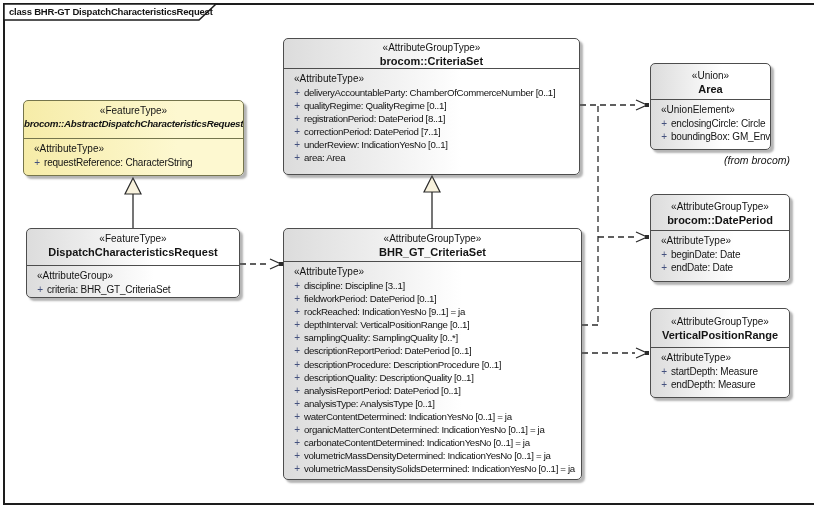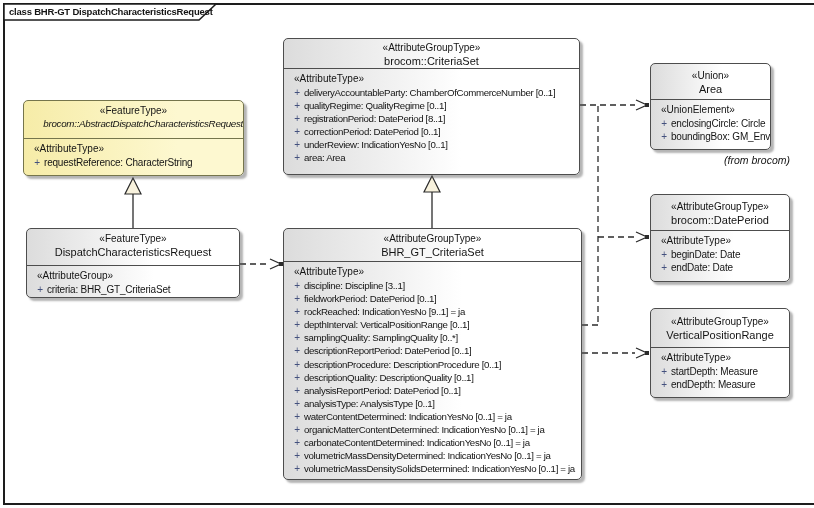--- a/index.html
+++ b/index.html
@@ -35,21 +35,21 @@
     box-shadow:3px 3px 2px rgba(90,90,90,0.45);
     overflow:hidden;
   }
   .uml-box.yellow{
     border-color:var(--c-yellow-border,#75754c);
     background:linear-gradient(to right,var(--c-yellow-fill-left,#f6eca8),var(--c-yellow-fill-right,#fdf8d0) 70%);
   }
   .hdr{box-sizing:border-box;text-align:center;padding-top:3px;border-bottom:1px solid var(--c-box-border);}
   .yellow .hdr{border-bottom-color:var(--c-yellow-border,#75754c);}
   .stereo{font-size:10px;line-height:13px;text-align:center;}
-  .cname{font-size:11px;font-weight:normal;line-height:14px;white-space:nowrap;}
+  .cname{font-size:11px;font-weight:bold;line-height:14px;white-space:nowrap;}
   .cname.italic{font-style:italic;}
   .cname.long{font-size:9.8px;letter-spacing:-0.3px;text-align:right;}
   .compartment{padding:3px 4px 0 6px;}
   .section-label{font-size:10px;line-height:13px;padding-left:4px;margin-bottom:1px;white-space:nowrap;}
   .attr-row{display:flex;align-items:baseline;font-size:10px;line-height:13.1px;white-space:nowrap;letter-spacing:-0.2px;}
   .attr-row .vis{flex:0 0 14px;text-align:center;color:var(--c-vis-marker,#44517e);font-size:10px;}
   .box-wide .attr-row{font-size:9.7px;letter-spacing:-0.35px;}
   .origin-note{
     position:absolute;z-index:2;font-size:10.5px;font-style:italic;text-align:right;white-space:nowrap;
   }
@@ -154,21 +154,21 @@
           <span class="attr-text">qualityRegime: QualityRegime [0..1]</span>
         </div>
 
         <div class="attr-row">
           <span class="vis">+</span>
           <span class="attr-text">registrationPeriod: DatePeriod [8..1]</span>
         </div>
 
         <div class="attr-row">
           <span class="vis">+</span>
-          <span class="attr-text">correctionPeriod: DatePeriod [0..1]</span>
+          <span class="attr-text">correctionPeriod: DatePeriod [7..1]</span>
         </div>
 
         <div class="attr-row">
           <span class="vis">+</span>
           <span class="attr-text">underReview: IndicationYesNo [0..1]</span>
         </div>
 
         <div class="attr-row">
           <span class="vis">+</span>
           <span class="attr-text">area: Area</span>

